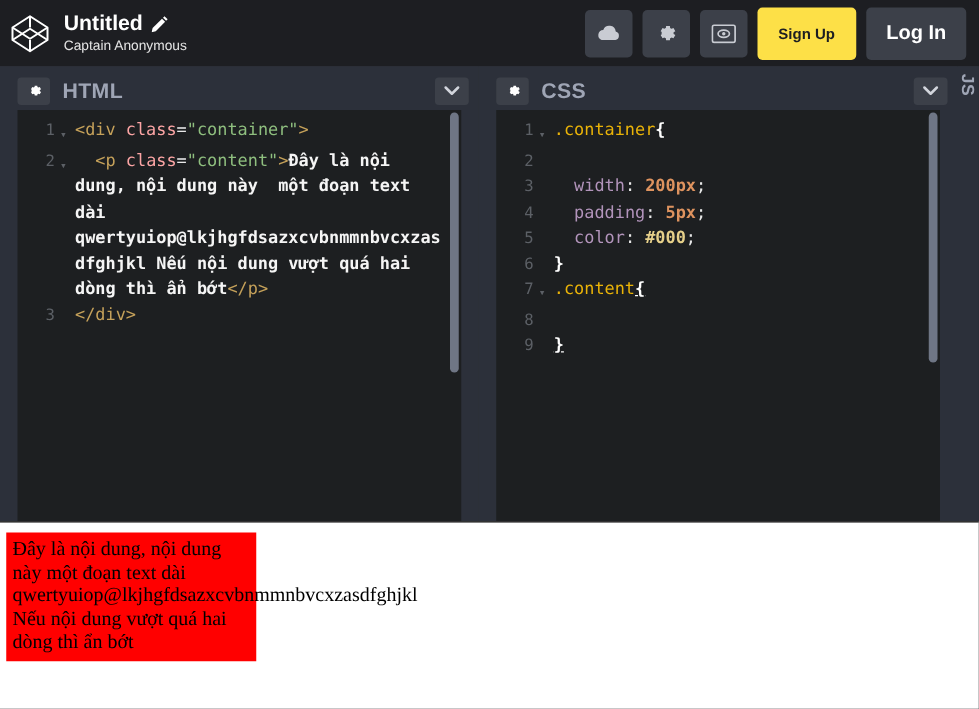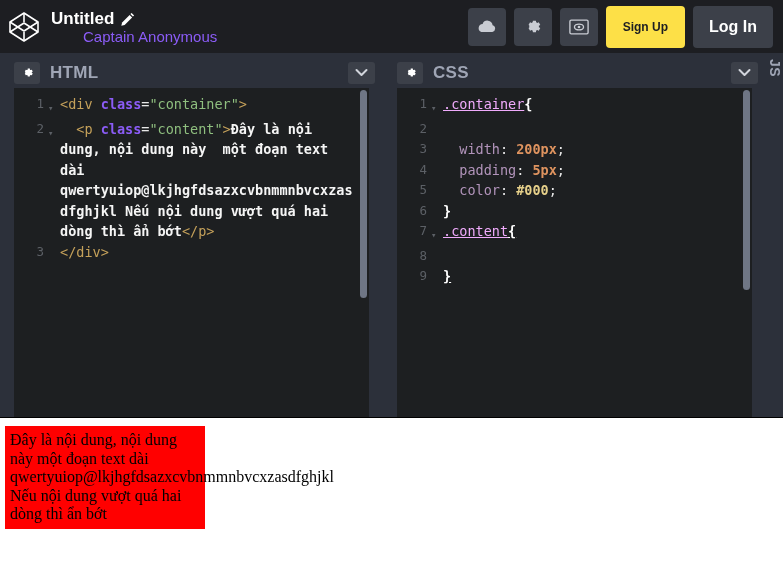--- a/index.html
+++ b/index.html
@@ -18,21 +18,21 @@
     display: flex; align-items: center;
   }
   .brand { display: flex; align-items: center; padding-left: 7px; }
   .logo { width: 34px; height: 34px; flex: 0 0 34px; margin-right: 10px; }
   .titles { display: flex; flex-direction: column; justify-content: center; }
   .pen-title {
     color: #ffffff; font-size: 17px; font-weight: bold;
     line-height: 19px; display: flex; align-items: center;
   }
   .pencil-icon { width: 14px; height: 14px; margin-left: 7px; display:inline-block; }
-  .pen-author { color: #8b5cf6; font-size: 15px; line-height: 16px; margin-top: 1px; margin-left: 32px; }
+  .pen-author { color: #e5e5e5; font-size: 11px; line-height: 16px; margin-top: 1px; }
 
   .topbar-actions {
     margin-left: auto; display: flex; align-items: center;
     gap: 8px; padding-right: 10px;
   }
   .icon-btn {
     width: 38px; height: 38px; border-radius: 4px;
     background: #3c4049; border: none;
     display: flex; align-items: center; justify-content: center;
     cursor: pointer;
@@ -111,24 +111,24 @@
     user-select: none; font-size: 12.5px;
   }
   .fold {
     flex: 0 0 12px; color: #5c6066; font-size: 9px;
     padding-top: 4px; user-select: none;
   }
   .code-txt { flex: 1 1 auto; color: #e8e8e8; }
 
   
   .t-tag   { color: #c5a15a; }
-  .t-attr  { color: #8b5cf6; font-weight: bold; }
+  .t-attr  { color: #fca5a5; font-weight: normal; }
   .t-str   { color: #8fbf7f; }
   .t-text  { color: #f5f5f5; font-weight: bold; }
-  .t-sel   { color: #f0abfc; text-decoration: underline; }
+  .t-sel   { color: #eab308; }
   .t-prop  { color: #b294bb; }
   .t-val-y { color: #e6d08a; font-weight: bold; }
   .t-val-o { color: #de935f; font-weight: bold; }
   .t-punct { color: #e8e8e8; }
   .t-brace { color: #ffffff; font-weight: bold; }
   .t-match { text-decoration: underline; }
 
   .vscroll {
     position: absolute; right: 2px; width: 7px;
     border-radius: 4px; background: #6f7685;

